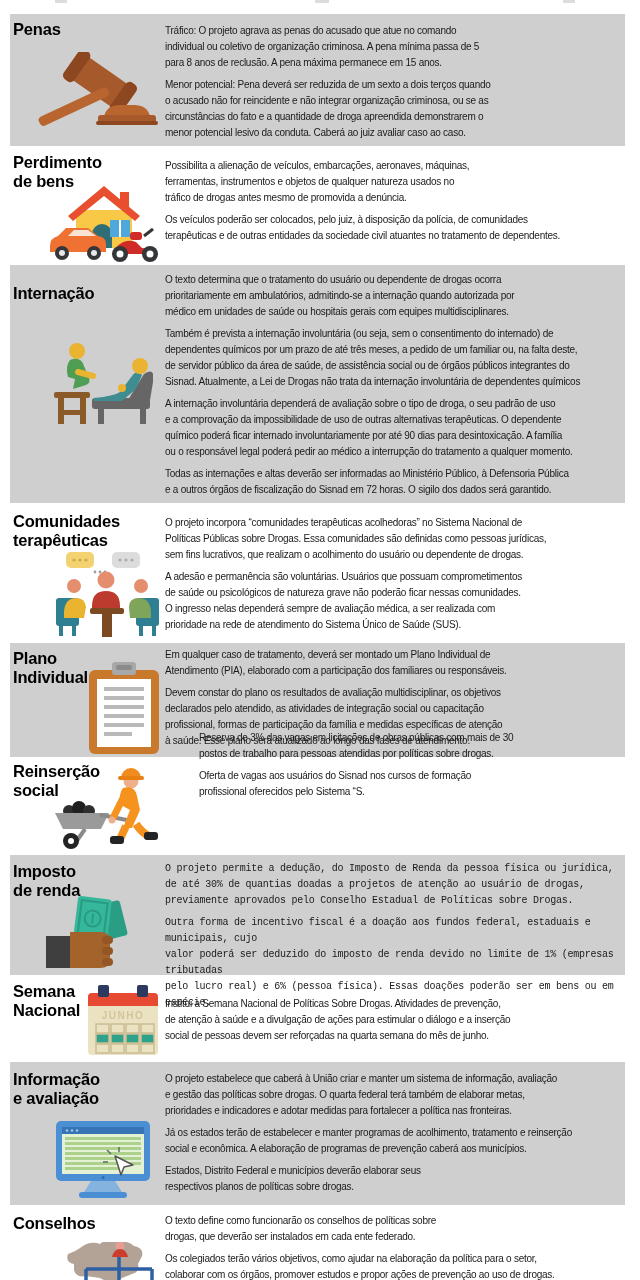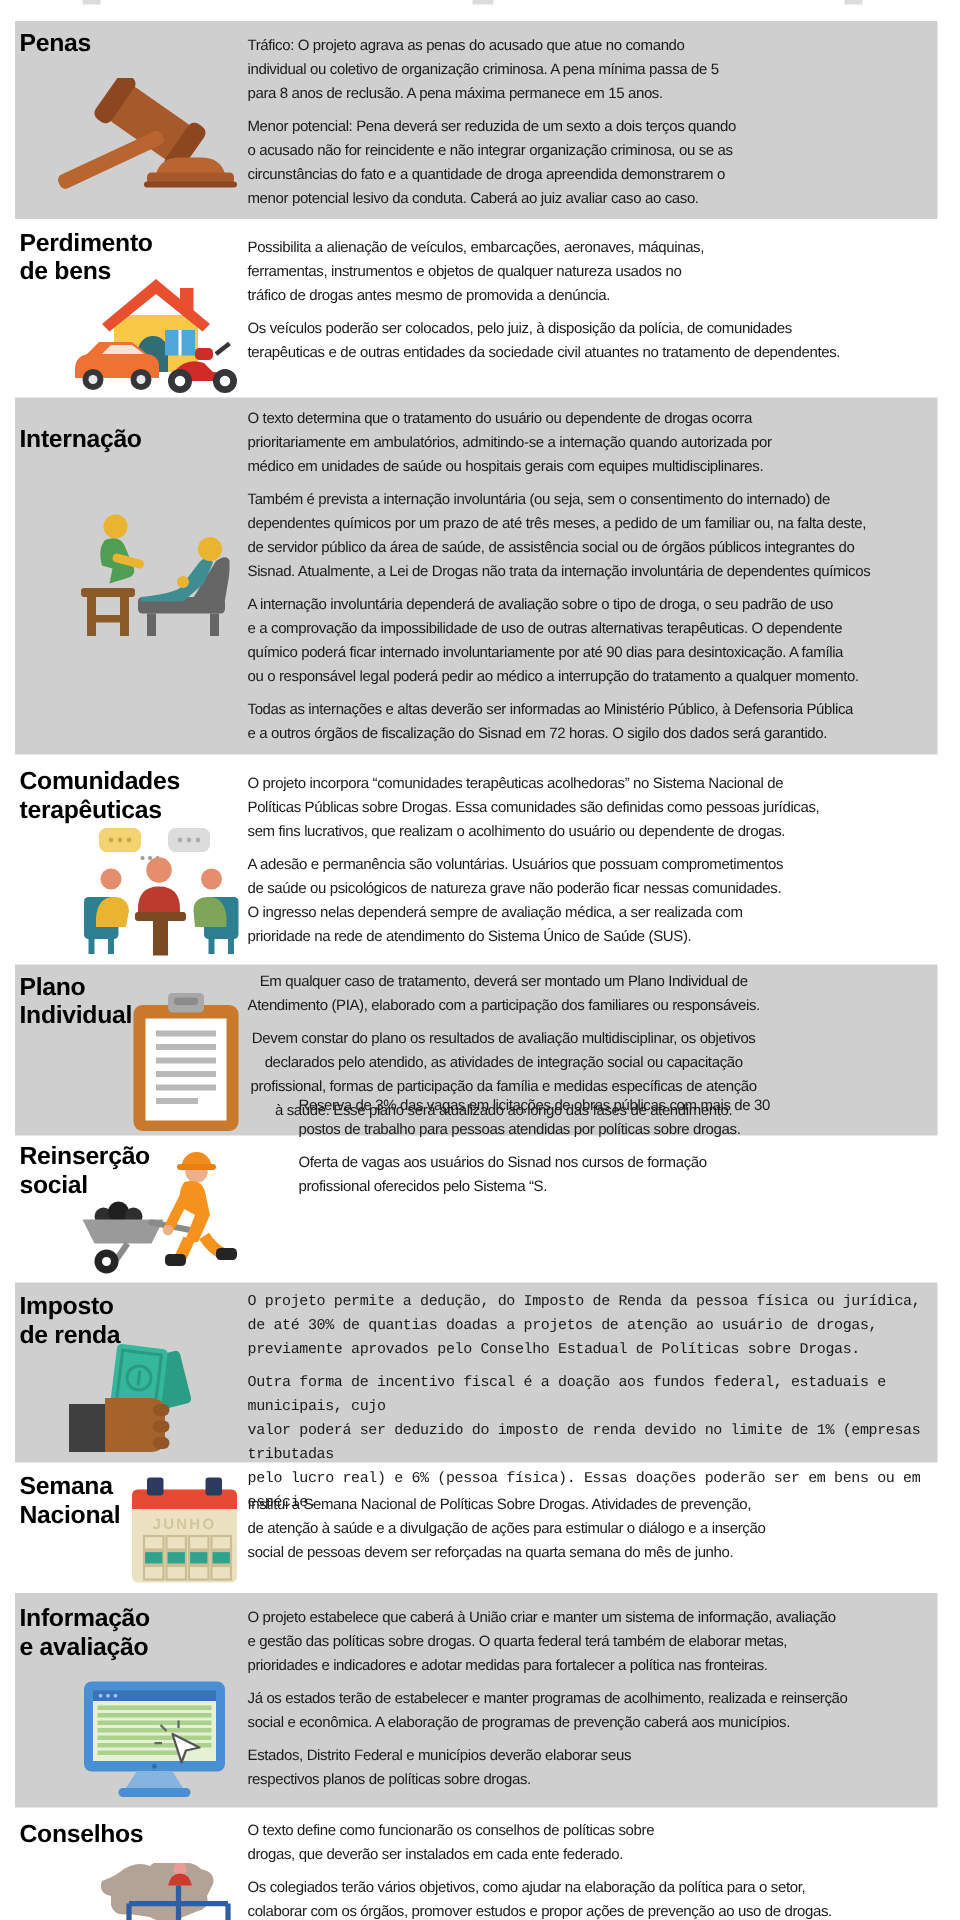--- a/index.html
+++ b/index.html
@@ -181,21 +181,21 @@
     <rect x="26" y="0" width="24" height="13" rx="3" fill="#a8a8a8"></rect>
     <rect x="30" y="3" width="16" height="5" rx="2" fill="#8b8b8b"></rect>
     <rect x="18" y="25" width="40" height="4" fill="#b9b9b9"></rect>
     <rect x="18" y="34" width="40" height="4" fill="#b9b9b9"></rect>
     <rect x="18" y="43" width="40" height="4" fill="#b9b9b9"></rect>
     <rect x="18" y="52" width="40" height="4" fill="#b9b9b9"></rect>
     <rect x="18" y="61" width="40" height="4" fill="#b9b9b9"></rect>
     <rect x="18" y="70" width="28" height="4" fill="#b9b9b9"></rect>
   </svg>
 </div>
-<div class="sec-text" style="top:647px;text-align:center;">
+<div class="sec-text" style="top:647px;">
   <p>Em qualquer caso de tratamento, deverá ser montado um Plano Individual de
 Atendimento (PIA), elaborado com a participação dos familiares ou responsáveis.</p>
   <p>Devem constar do plano os resultados de avaliação multidisciplinar, os objetivos
 declarados pelo atendido, as atividades de integração social ou capacitação
 profissional, formas de participação da família e medidas específicas de atenção
 à saúde. Esse plano será atualizado ao longo das fases de atendimento.</p>
 </div>
 
 <h2 class="sec-title" style="top:762px;">Reinserção
 social</h2>
@@ -315,21 +315,21 @@
     <path d="M62 36 l6 19 3 -8 9 -2 z" fill="#ffffff" stroke="#555555" stroke-width="1.5" stroke-linejoin="round"></path>
     <circle cx="50" cy="57.5" r="1.6" fill="#2f6da8"></circle>
     <path d="M38 61 h24 l7 11 h-38 z" fill="#84b3e0"></path>
     <rect x="26" y="72" width="48" height="6" rx="3" fill="#4a8fd4"></rect>
   </svg>
 </div>
 <div class="sec-text" style="top:1071px;">
   <p>O projeto estabelece que caberá à União criar e manter um sistema de informação, avaliação
 e gestão das políticas sobre drogas. O quarta federal terá também de elaborar metas,
 prioridades e indicadores e adotar medidas para fortalecer a política nas fronteiras.</p>
-  <p>Já os estados terão de estabelecer e manter programas de acolhimento, realizada e reinserção
+  <p>Já os estados terão de estabelecer e manter programas de acolhimento, tratamento e reinserção
 social e econômica. A elaboração de programas de prevenção caberá aos municípios.</p>
   <p>Estados, Distrito Federal e municípios deverão elaborar seus
 respectivos planos de políticas sobre drogas.</p>
 </div>
 
 <h2 class="sec-title" style="top:1214px;">Conselhos</h2>
 <div class="icon" style="left:56px;top:1242px;width:112px;height:40px;">
   <svg viewBox="0 0 112 40">
     <path d="M18 22 q-9 -2 -6 -10 q8 -3 12 -6 q10 -8 20 -4 q6 -6 16 -2 q12 -2 18 4 q10 2 8 10 l-4 8 q2 8 -6 10 l-10 4 q-12 6 -22 0 l-14 -2 q-10 2 -12 -6 z" fill="#b3a396"></path>
     <circle cx="64" cy="4" r="4.5" fill="#e79c94"></circle>

